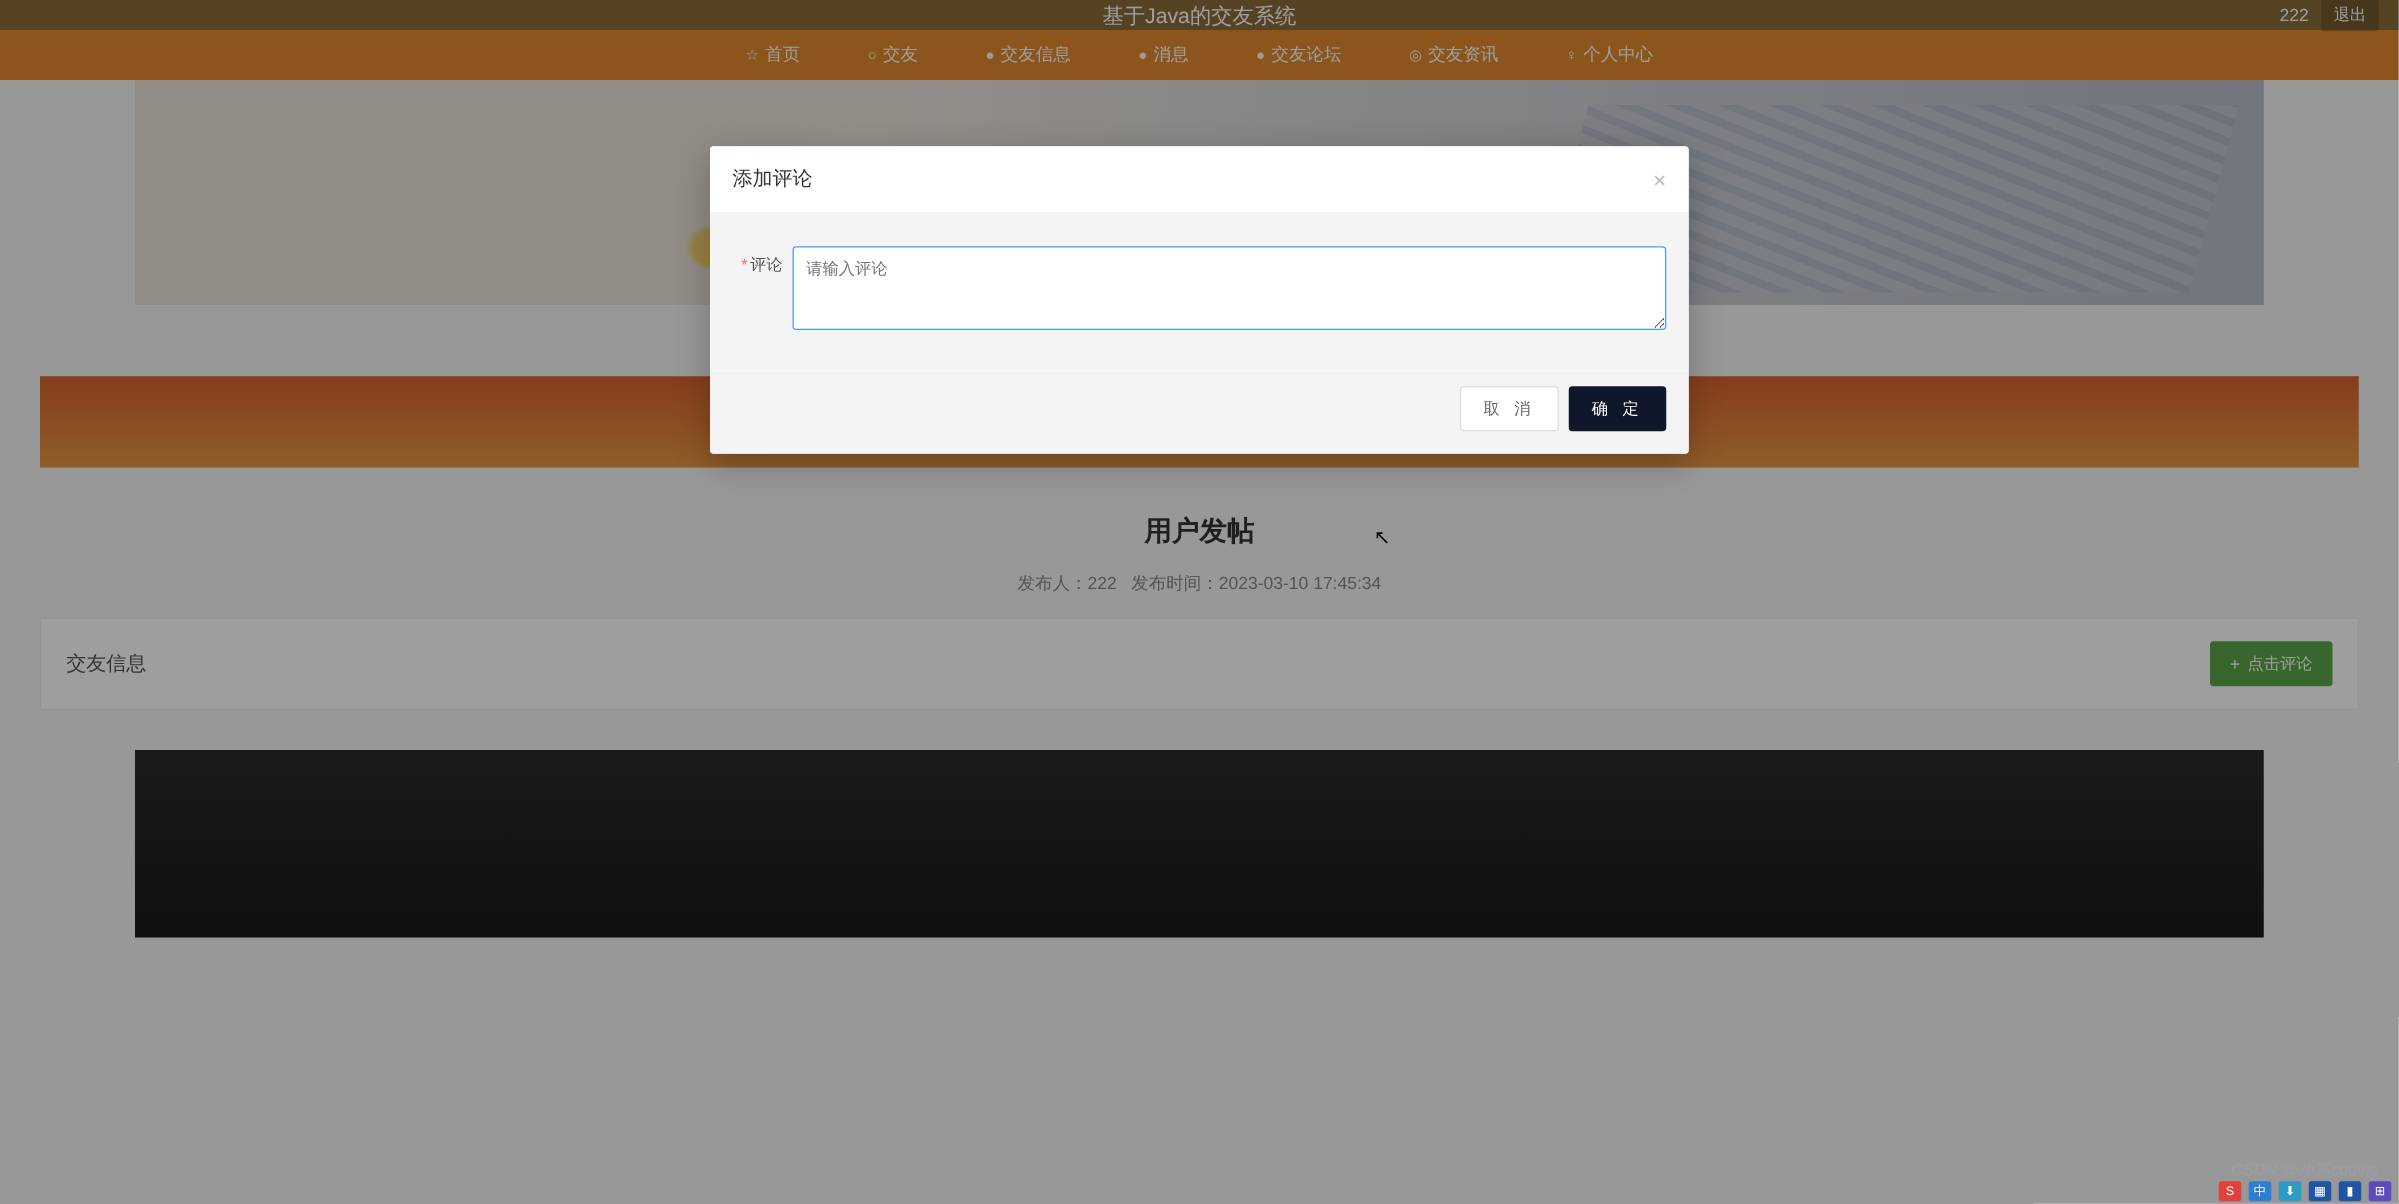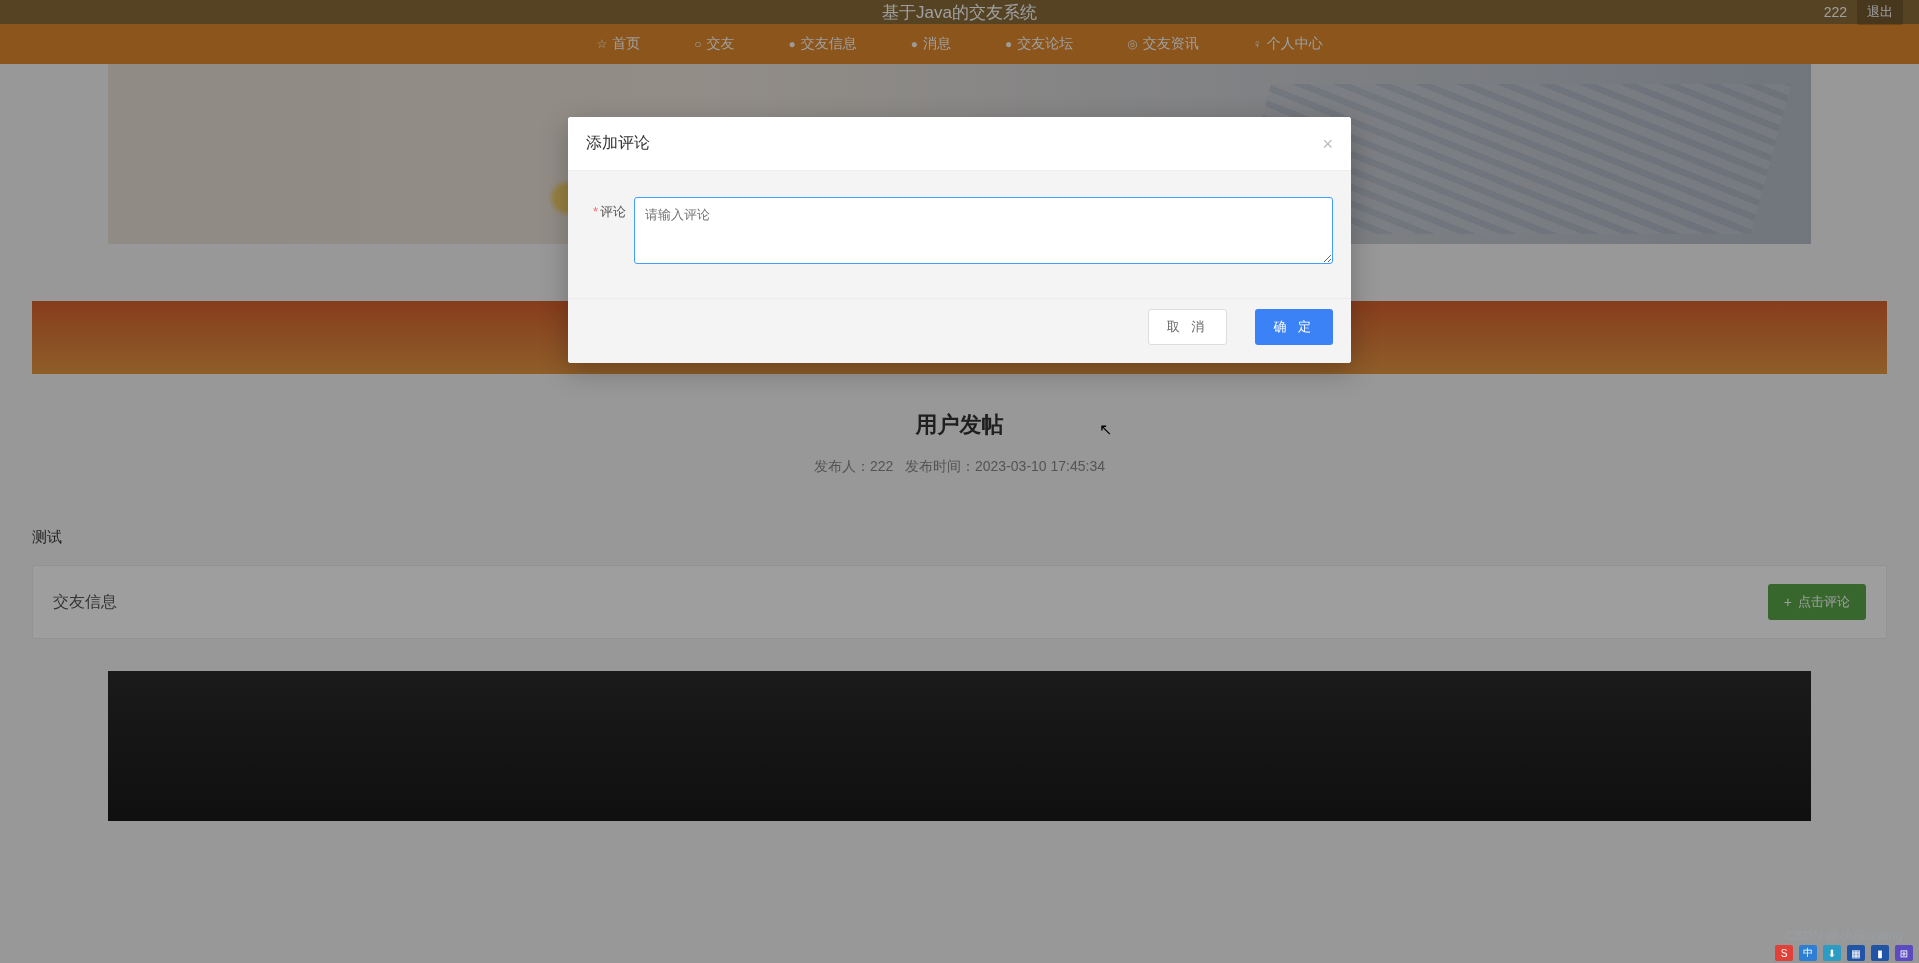--- a/index.html
+++ b/index.html
@@ -28,23 +28,23 @@
 .overlay{position:absolute;inset:0;background:rgba(0,0,0,.38);display:flex;justify-content:center;align-items:flex-start;padding-top:117px}
 .dialog{width:783px;background:#f4f4f4;border-radius:3px;box-shadow:0 8px 28px rgba(0,0,0,.25);overflow:hidden}
 .dialog-header{background:#fff;padding:16px 18px;display:flex;justify-content:space-between;align-items:center;border-bottom:1px solid #eee}
 .dialog-title{font-size:16px;color:#333;font-weight:500}
 .close-x{color:#bbb;font-size:18px;cursor:pointer;line-height:1}
 .dialog-body{background:#f4f4f4;padding:26px 18px 34px}
 .form-row{display:flex;align-items:flex-start;gap:8px}
 .form-label{width:40px;text-align:right;font-size:13px;color:#555;padding-top:6px}
 .req{color:#f56c6c;margin-right:2px}
 .comment-textarea{flex:1;height:67px;border:1px solid #409eff;border-radius:3px;padding:8px 10px;font-size:13px;color:#888;resize:vertical;outline:none;background:#fff}
-.dialog-footer{background:#f4f4f4;padding:10px 18px 18px;display:flex;justify-content:flex-end;gap:28px;border-top:1px solid rgba(0,0,0,.03)}
+.dialog-footer{background:#f4f4f4;padding:10px 18px 18px;display:flex;justify-content:flex-end;gap:8px;border-top:1px solid rgba(0,0,0,.03)}
 .btn-cancel{background:#fff;border:1px solid #ddd;color:#666;padding:8px 18px;font-size:13px;border-radius:3px;cursor:pointer;letter-spacing:4px}
-.btn-confirm{background:#3b82f6;border:none;color:#fff;padding:8px 18px;font-size:13px;border-radius:3px;cursor:pointer;letter-spacing:4px}
+.btn-confirm{background:#0f172a;border:none;color:#fff;padding:8px 18px;font-size:13px;border-radius:3px;cursor:pointer;letter-spacing:4px}
 .cursor{position:absolute;left:1099px;top:420px;font-size:16px;color:#000;pointer-events:none}
 .watermark{position:absolute;right:16px;bottom:18px;color:#9aa1ac;font-size:13px;font-style:italic;opacity:.7}
 .taskbar{position:absolute;bottom:0;right:0;height:20px;display:flex;align-items:center;gap:6px;padding:0 6px}
 .tb-icon{width:18px;height:16px;border-radius:2px;display:flex;align-items:center;justify-content:center;font-size:10px;color:#fff}
 .tb-red{background:#e2413a}
 .tb-blue{background:#2e7fd1}
 .tb-teal{background:#2d9bc2}
 .tb-dkblue{background:#2154a4}
 .tb-purple{background:#5b4bbf}
 </style>
@@ -93,21 +93,20 @@
 <div class="banner"></div>
 
 <div class="content">
   <div class="orange-bar"></div>
   <div class="post-title">用户发帖</div>
   <div class="post-meta">
     <span>发布人：</span><span>222</span>
     &nbsp;
     <span>发布时间：</span><span>2023-03-10 17:45:34</span>
   </div>
-  <div class="test-text">测试</div>
   <div class="comment-box">
     <div class="comment-list-label">交友信息</div>
     <button class="comment-btn">
       <span class="plus">+</span>
       <span>点击评论</span>
     </button>
   </div>
 </div>
 
 <div class="footer"></div>

